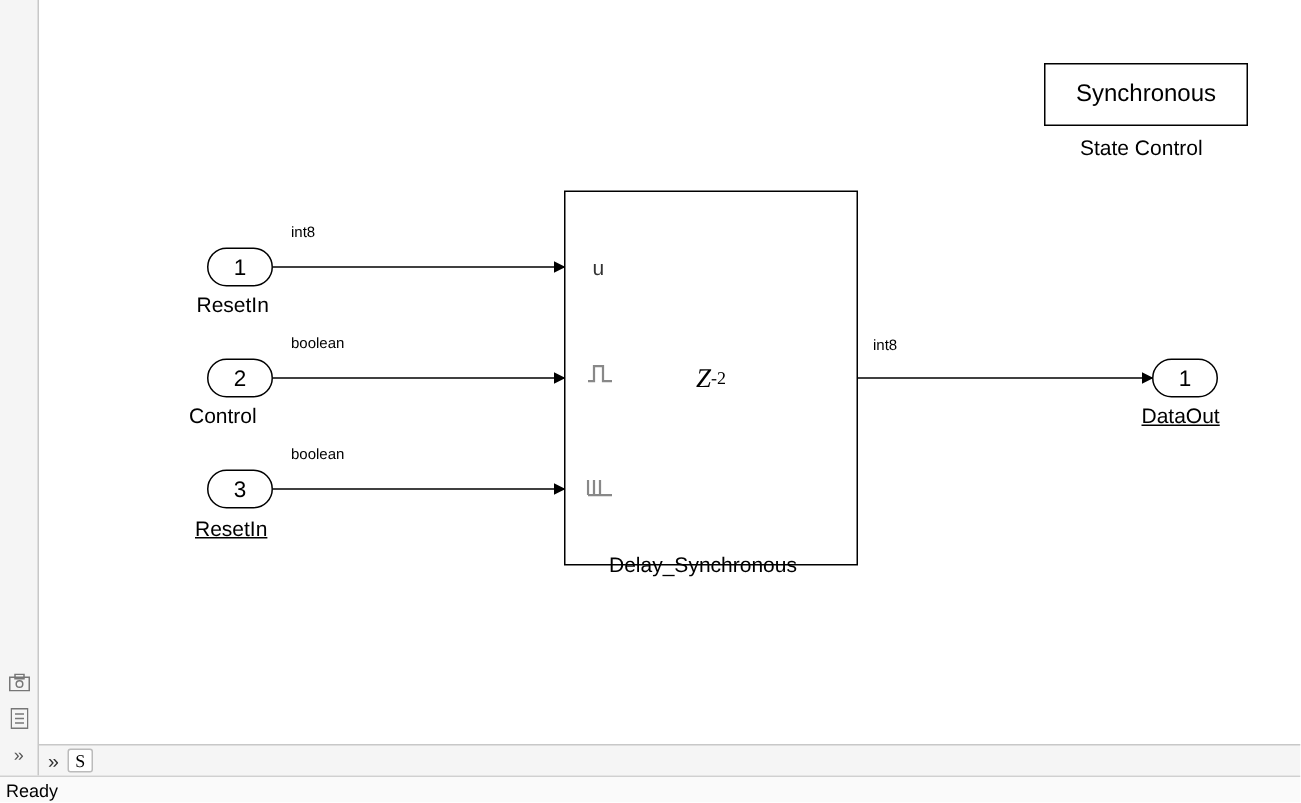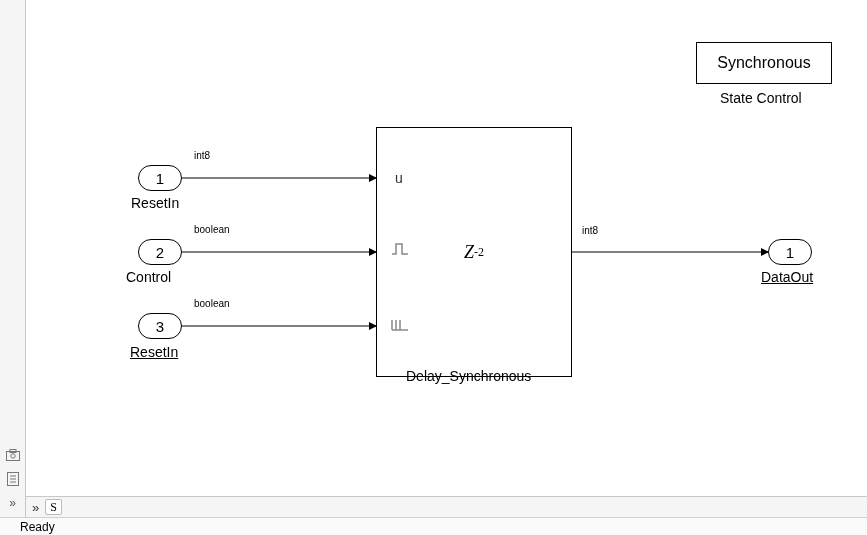--- a/index.html
+++ b/index.html
@@ -59,21 +59,21 @@
     font-family: 'Times New Roman', serif;
   }
   .statusbar {
     position: absolute;
     left: 0; bottom: 0;
     width: 867px; height: 18px;
     background: #fafafa;
     border-top: 1px solid #d0d0d0;
     font-size: 12px;
     line-height: 18px;
-    padding-left: 20px;
+    padding-left: 4px;
   }
   
   .block {
     position: absolute;
     border: 1px solid #000;
     background: #fff;
   }
   .port-block {
     border-radius: 14px;
     width: 44px; height: 26px;

